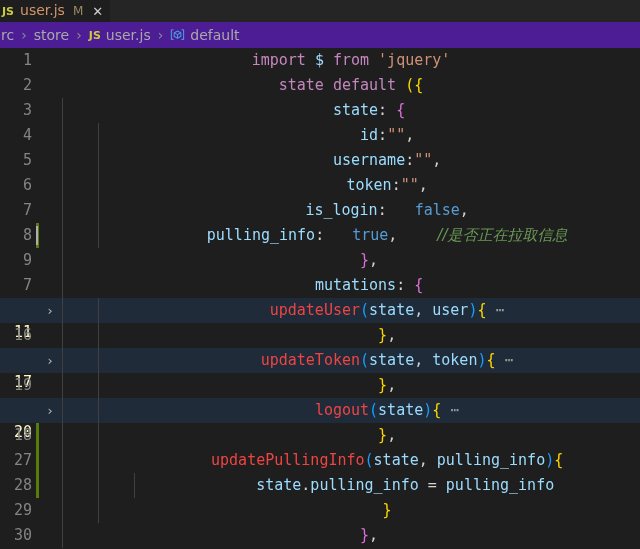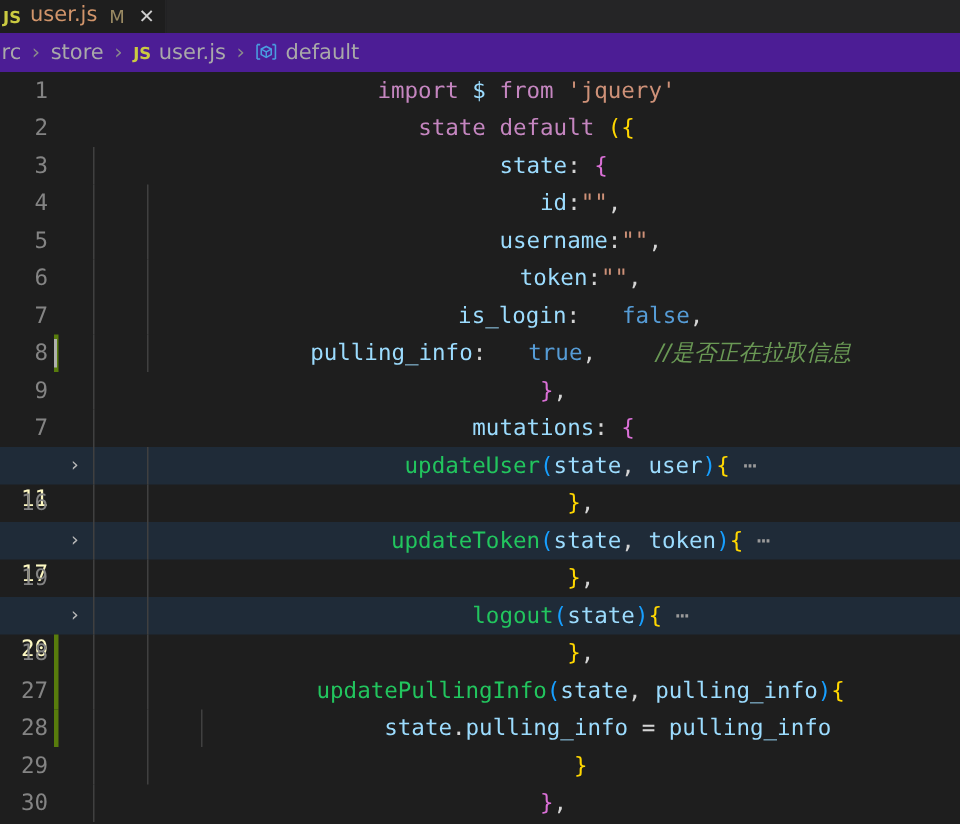--- a/index.html
+++ b/index.html
@@ -79,21 +79,21 @@
     font:400 15px/25px "DejaVu Sans Mono","Liberation Mono",monospace;
     color:#9cdcfe;white-space:pre;text-align:center;
   }
   
   .guide{position:absolute;top:0;width:1px;height:25px;background:#404040;}
 
   
   .kw{color:#c586c0;}
   .var{color:#9cdcfe;}
   .str{color:#ce9178;}
-  .fn{color:#22c55e;}
+  .fn{color:#ef4444;}
   .num{color:#569cd6;margin-left:28px;}
   .cmt{color:#6a9955;font-style:italic;font-family:"DejaVu Sans","Liberation Sans",sans-serif;margin-left:31px;}
   .p1{color:#ffd700;}
   .p2{color:#da70d6;}
   .p3{color:#179fff;}
   .op{color:#d4d4d4;}
   .plain{color:#d4d4d4;}
   .dots{color:#9a9a9a;}
   .caret{position:absolute;left:36px;top:3px;width:2px;height:19px;background:#aeafad;}
 </style>

